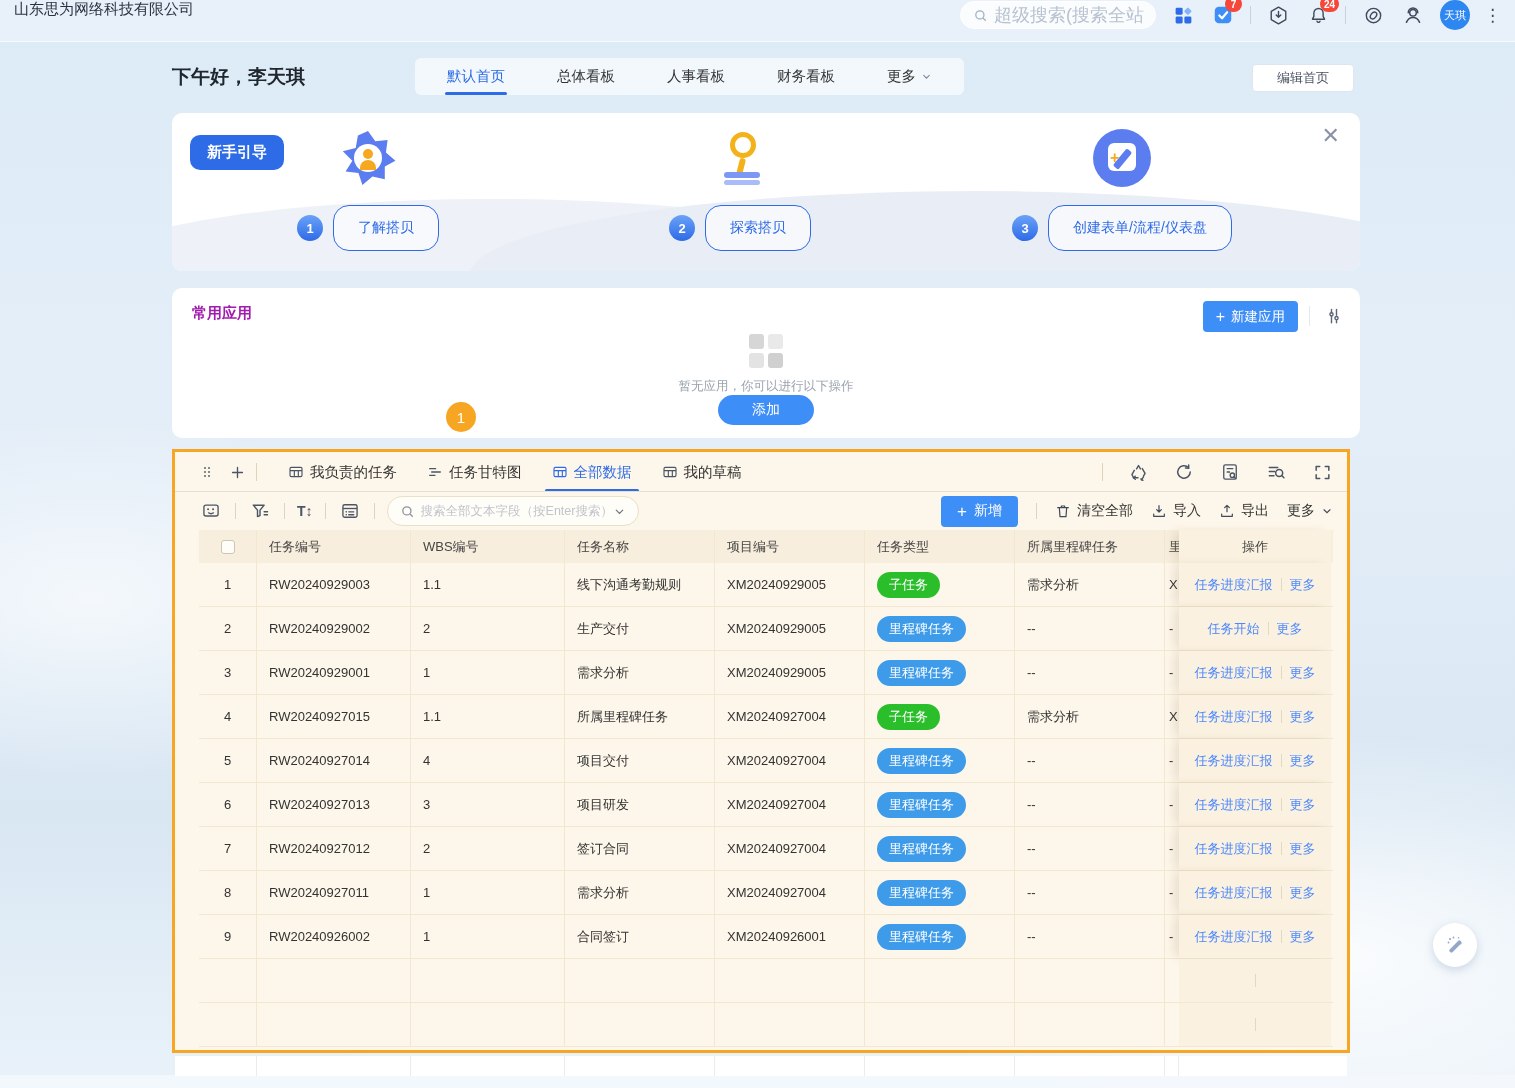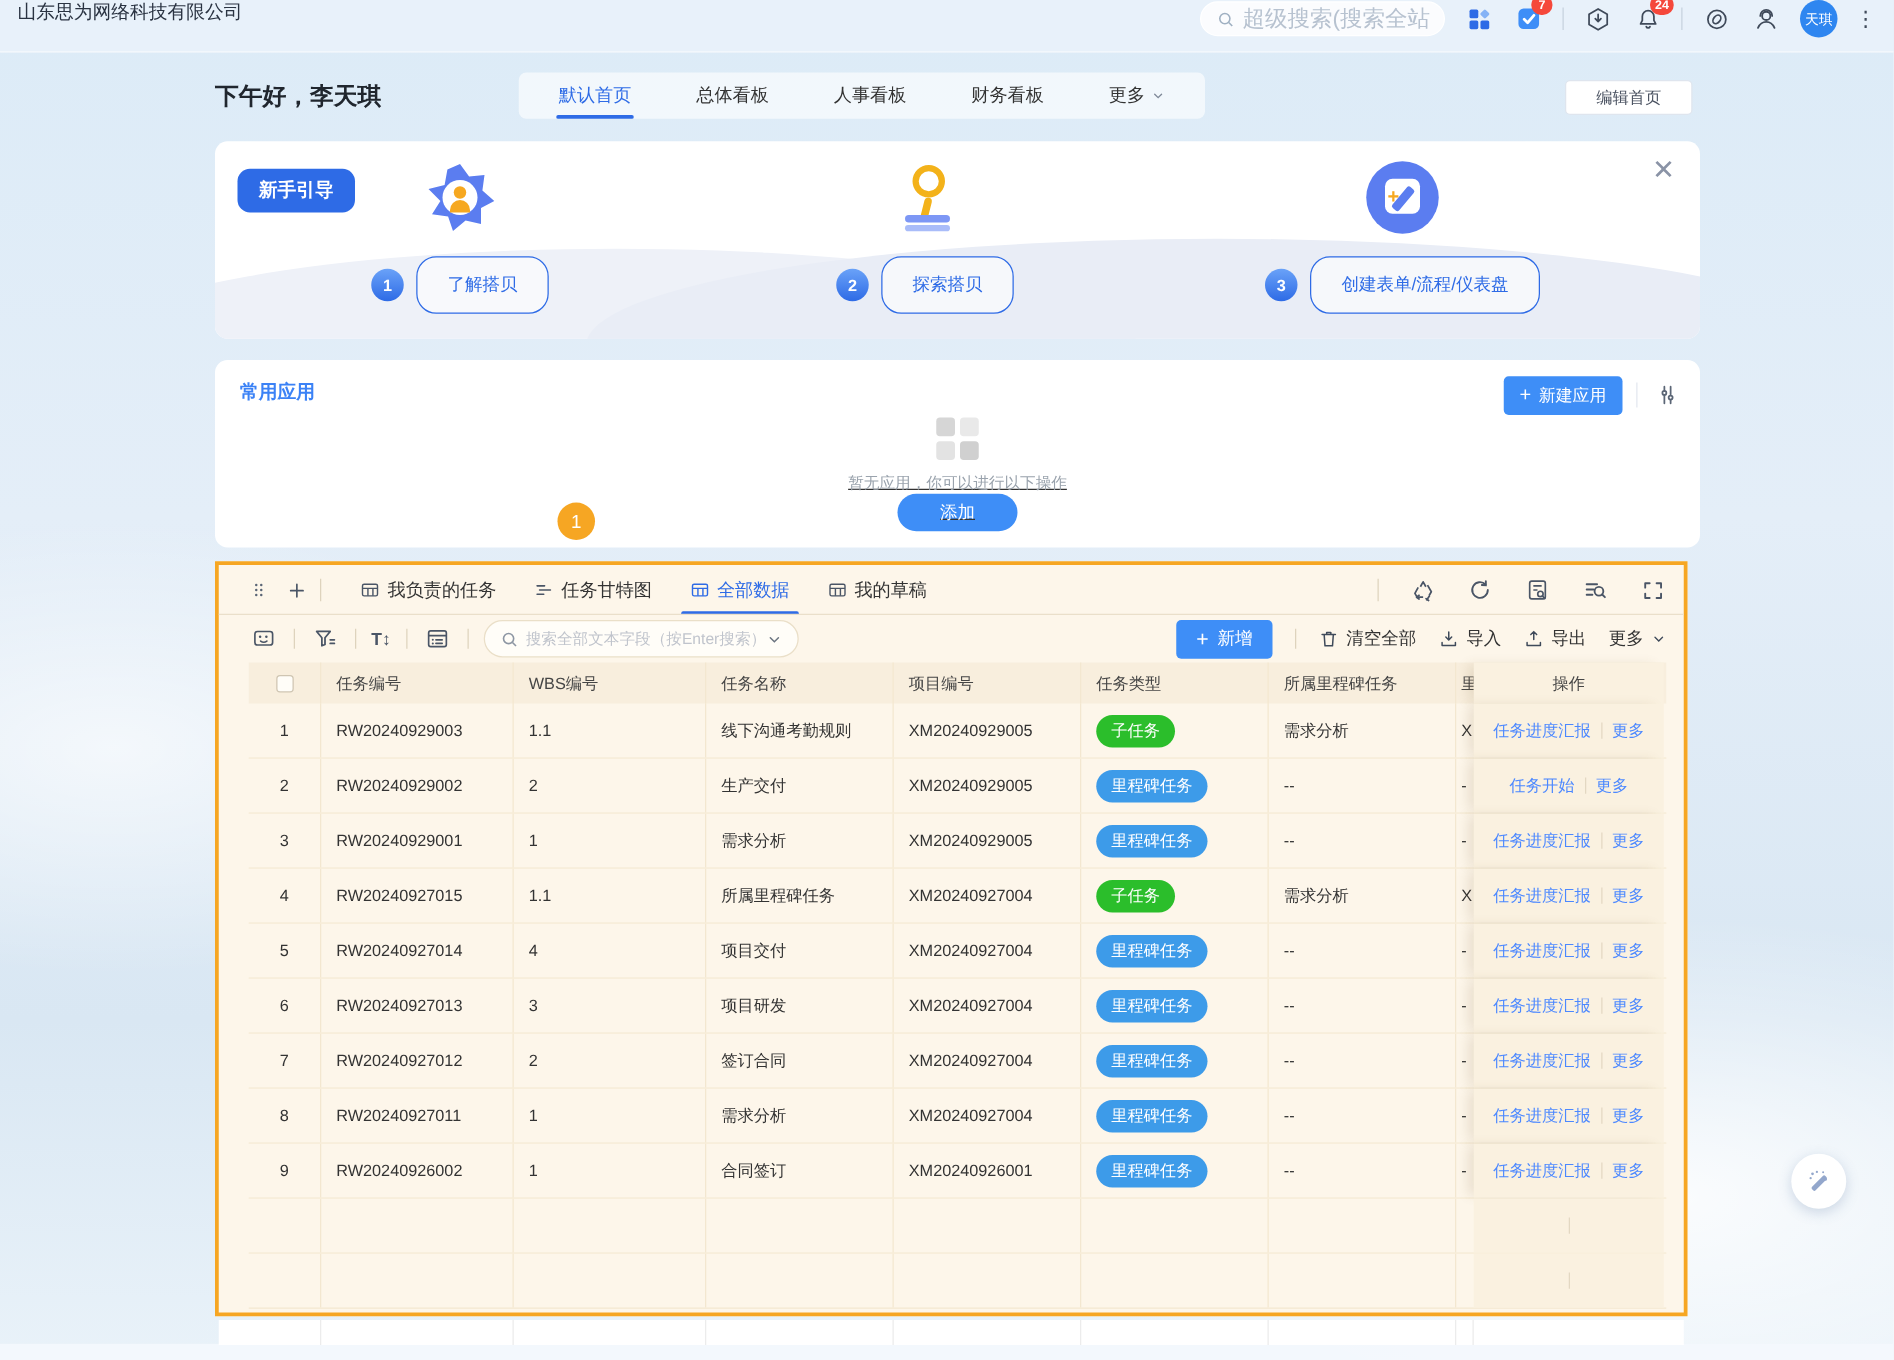--- a/index.html
+++ b/index.html
@@ -78,27 +78,27 @@
   .mag .base1 { position:absolute; left:12px; top:42px; width:36px; height:6px; background:#7d97f5; border-radius:3px; }
   .mag .base2 { position:absolute; left:12px; top:50px; width:36px; height:5px; background:#a9bcf9; border-radius:3px; }
   
   .create { width:58px; height:58px; border-radius:50%; background:#5b7df0; position:relative; }
   .create .sheet { position:absolute; left:15px; top:14px; width:28px; height:28px; background:#fff; border-radius:6px; }
   .create .pen { position:absolute; left:26px; top:19px; width:7px; height:22px; background:#5b7df0; border-radius:2px; transform:rotate(40deg); }
   .create .plus { position:absolute; left:17px; top:20px; color:#f6a820; font-size:16px; font-weight:bold; z-index:2; }
 
   
   .apps { position:absolute; left:172px; top:288px; width:1188px; height:150px; background:#fff; border-radius:10px; }
-  .apps-title { position:absolute; left:20px; top:16px; font-size:15px; font-weight:bold; color:#3b82f6; }
+  .apps-title { position:absolute; left:20px; top:16px; font-size:15px; font-weight:bold; color:#a21caf; }
   .newapp-btn { position:absolute; right:62px; top:13px; height:31px; background:var(--btn,#3e8ef7); color:#fff;
     border:none; border-radius:4px; font-size:13.5px; padding:0 13px; display:flex; align-items:center; gap:6px;
     cursor:pointer; font-family:inherit; }
   .apps-div { position:absolute; right:50px; top:18px; width:1px; height:20px; background:#e3e8ef; }
   .apps-slider { position:absolute; right:16px; top:18px; cursor:pointer; }
-  .apps-empty { position:absolute; left:0; top:46px; width:100%; display:flex; flex-direction:column; align-items:center;text-decoration:underline; }
+  .apps-empty { position:absolute; left:0; top:46px; width:100%; display:flex; flex-direction:column; align-items:center; }
   .egrid { width:34px; height:34px; display:grid; grid-template-columns:15px 15px; grid-template-rows:15px 15px; gap:4px; }
   .egrid div { border-radius:3px; }
   .eg1 { background:#d6d6d6; } .eg2 { background:#e9e9e9; } .eg3 { background:#e3e3e3; } .eg4 { background:#d0d0d0; }
   .empty-text { margin-top:10px; font-size:12.5px; color:#9aa3ad; }
   .add-btn { margin-top:0; width:96px; height:30px; border:none; border-radius:15px; background:var(--btn,#3e8ef7);
     color:#fff; font-size:14px; cursor:pointer; font-family:inherit; }
   .tour-marker { position:absolute; left:446px; top:402px; width:30px; height:30px; border-radius:50%;
     background:var(--orange,#f6a623); color:#fff; font-size:15px; display:flex; align-items:center; justify-content:center; z-index:20; }
 
   

